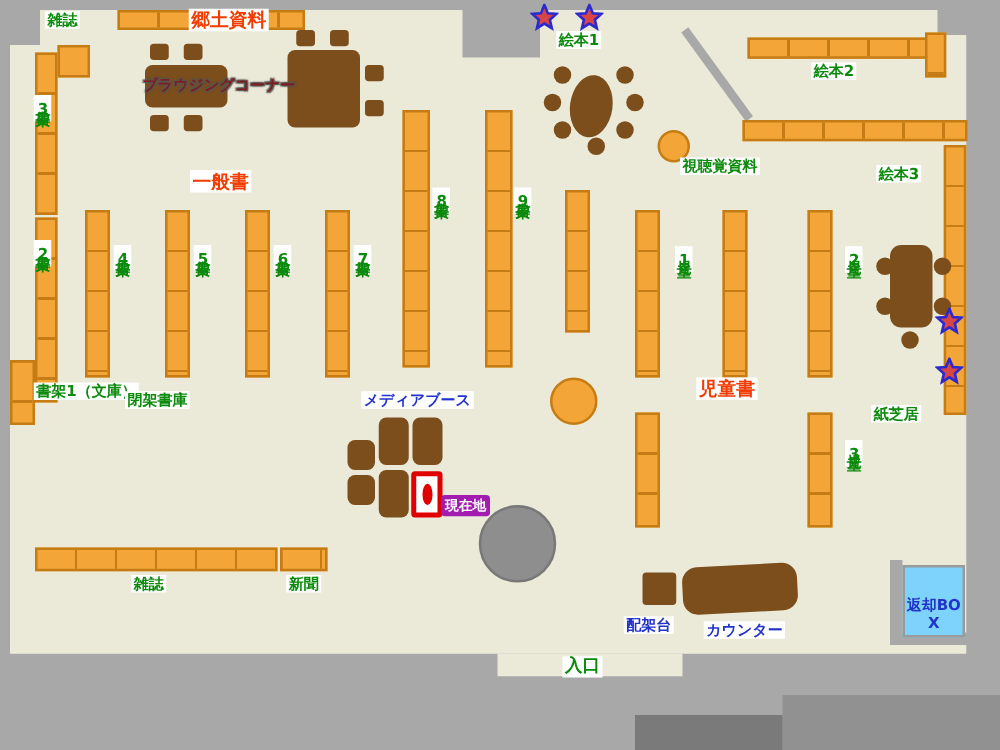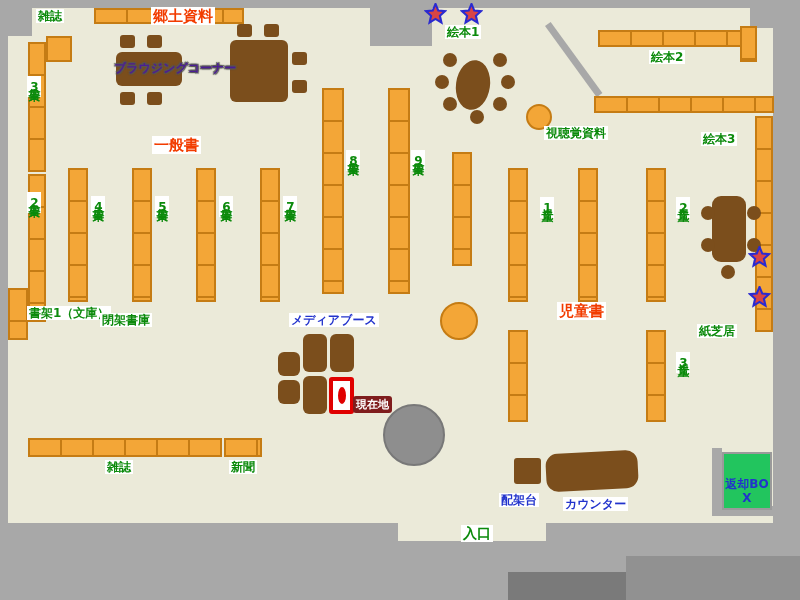--- a/index.html
+++ b/index.html
@@ -23,28 +23,28 @@
   .stacks { position:absolute; background:#4a3a27; color:#fff; font-weight:bold; font-size:13px;
             letter-spacing:3px; display:flex; align-items:center; justify-content:center; }
   .pillar { position:absolute; width:62px; height:62px; border-radius:50%; background:#8e8e8e; border:2px solid #787878; }
   .lbl { position:absolute; font-size:12px; font-weight:bold; background:#fff; padding:0 2px;
          line-height:1.2; white-space:nowrap; }
   .green { color:#0b8a0b; }
   .blue  { color:#2233cc; }
   .redlbl { color:#f23c00; font-size:15px; }
   .big { font-size:14px; }
   .vlab { writing-mode:vertical-rl; text-orientation:upright; padding:2px 0; letter-spacing:1px; }
-  .outline-white { color:#4c1d95; background:none;
+  .outline-white { color:#7f1d1d; background:none;
        text-shadow:1px 1px 1px #555,-1px -1px 1px #555,1px -1px 1px #555,-1px 1px 1px #555; }
   .curloc-box { position:absolute; background:#fff; border:4px solid #e00000; border-radius:3px;
                 display:flex; align-items:center; justify-content:center; }
   .curloc-dot { width:8px; height:17px; background:#e00000; border-radius:50%; }
-  .curloc-lbl { position:absolute; background:#7f1d1d; color:#fff; font-size:11px; font-weight:bold;
+  .curloc-lbl { position:absolute; background:#a21caf; color:#fff; font-size:11px; font-weight:bold;
                 padding:1px 3px; border-radius:3px; white-space:nowrap; }
-  .retbox { position:absolute; background:#22c55e; border:2px solid #9a9a9a; display:flex;
+  .retbox { position:absolute; background:#7dd3fc; border:2px solid #9a9a9a; display:flex;
             align-items:flex-end; justify-content:center; }
   .retbox span { display:block; width:100%; text-align:center; color:#2233cc; font-weight:bold;
                  font-size:12px; line-height:1.15; word-break:break-all; padding-bottom:2px; }
   .star { position:absolute; width:23px; height:23px; }
 </style>
 </head>
 <body>
 
 <div id="map">
 
@@ -161,21 +161,21 @@
   <div class="lbl green" style="left:445px;top:25px">絵本1</div>
   <div class="lbl green" style="left:649px;top:50px">絵本2</div>
   <div class="lbl green" style="left:701px;top:132px">絵本3</div>
   <div class="lbl green" style="left:544px;top:126px">視聴覚資料</div>
   <div class="lbl green vlab" style="left:540px;top:197px">児童1</div>
   <div class="lbl green vlab" style="left:676px;top:197px">児童2</div>
   <div class="lbl green vlab" style="left:676px;top:352px">児童3</div>
   <div class="lbl green" style="left:697px;top:324px">紙芝居</div>
   <div class="lbl green" style="left:105px;top:460px">雑誌</div>
   <div class="lbl green" style="left:229px;top:460px">新聞</div>
-  <div class="lbl green big" style="left:461px;top:525px">入口</div>
+  <div class="lbl green big" style="left:450px;top:525px">入口</div>
 
   <div class="lbl redlbl" style="left:151px;top:7px">郷土資料</div>
   <div class="lbl redlbl" style="left:152px;top:136px">一般書</div>
   <div class="lbl redlbl" style="left:557px;top:302px">児童書</div>
 
   <div class="lbl blue" style="left:289px;top:313px">メディアブース</div>
   <div class="lbl blue" style="left:499px;top:493px">配架台</div>
   <div class="lbl blue" style="left:563px;top:497px">カウンター</div>
 
   <div class="lbl outline-white" style="left:112px;top:61px">ブラウジングコーナー</div>

